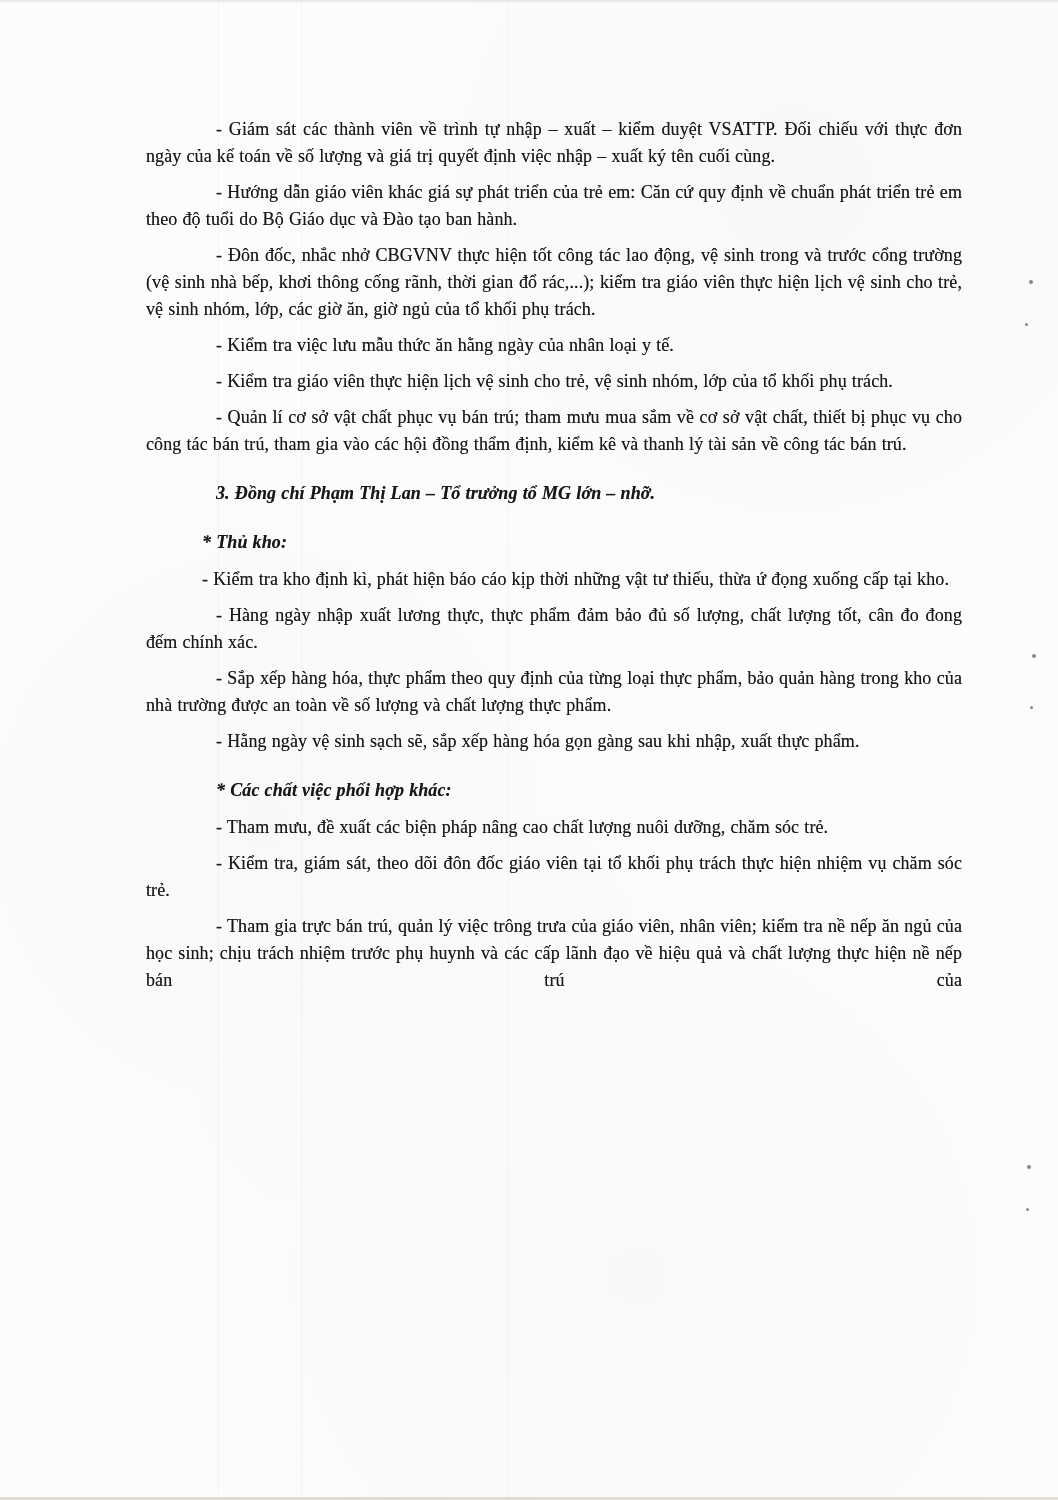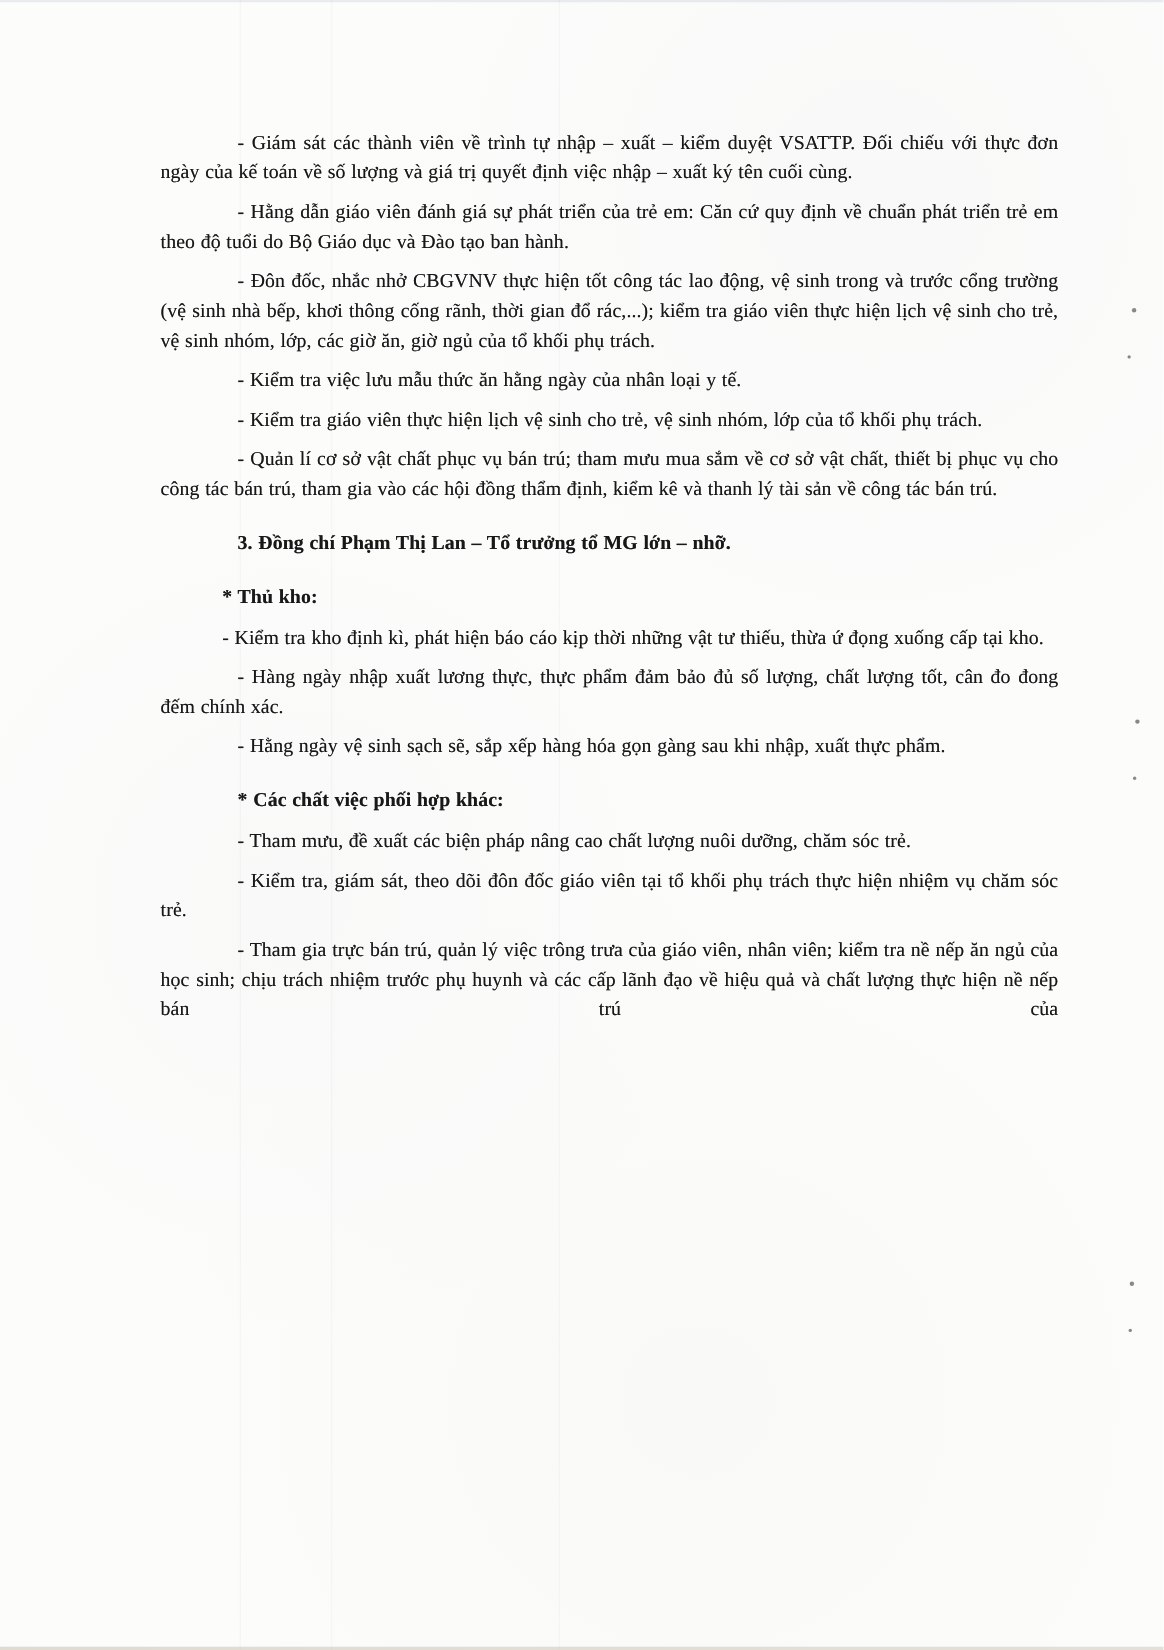--- a/index.html
+++ b/index.html
@@ -66,20 +66,21 @@
   }
   .content p.block {
     margin: 0 0 9px 0;
   }
   .content p.indent-normal { text-indent: 70px; }
   .content p.indent-small  { text-indent: 56px; }
   .content p.heading {
     font-weight: bold;
     margin-top: 22px;
     margin-bottom: 10px;
+    font-style: italic;
   }
   
   .content p.cut { text-align-last: justify; }
 </style>
 </head>
 <body>
 
 <div class="page">
 
   <div class="top-edge"></div>
@@ -89,28 +90,29 @@
   <div class="speck" style="left:1029px; top:280px"></div>
   <div class="speck" style="left:1025px; top:323px; width:3px; height:3px"></div>
   <div class="speck" style="left:1032px; top:654px"></div>
   <div class="speck" style="left:1030px; top:706px; width:3px; height:3px"></div>
   <div class="speck" style="left:1027px; top:1165px"></div>
   <div class="speck" style="left:1026px; top:1208px; width:3px; height:3px"></div>
   <div class="bottom-edge"></div>
 
   <div class="content" style="color: rgb(24, 24, 24);">
       <p class="block body indent-normal">- Giám sát các thành viên về trình tự nhập – xuất – kiểm duyệt VSATTP. Đối chiếu với thực đơn ngày của kế toán về số lượng và giá trị quyết định việc nhập – xuất ký tên cuối cùng.</p>
-      <p class="block body indent-normal">- Hằng dẫn giáo viên đánh giá sự phát triển của trẻ em: Căn cứ quy định về chuẩn phát triển trẻ em theo độ tuổi do Bộ Giáo dục và Đào tạo ban hành.</p>
+      <p class="block body indent-normal">- Hướng dẫn giáo viên khác giá sự phát triển của trẻ em: Căn cứ quy định về chuẩn phát triển trẻ em theo độ tuổi do Bộ Giáo dục và Đào tạo ban hành.</p>
       <p class="block body indent-normal">- Đôn đốc, nhắc nhở CBGVNV thực hiện tốt công tác lao động, vệ sinh trong và trước cổng trường (vệ sinh nhà bếp, khơi thông cống rãnh, thời gian đổ rác,...); kiểm tra giáo viên thực hiện lịch vệ sinh cho trẻ, vệ sinh nhóm, lớp, các giờ ăn, giờ ngủ của tổ khối phụ trách.</p>
       <p class="block body indent-normal">- Kiểm tra việc lưu mẫu thức ăn hằng ngày của nhân loại y tế.</p>
       <p class="block body indent-normal">- Kiểm tra giáo viên thực hiện lịch vệ sinh cho trẻ, vệ sinh nhóm, lớp của tổ khối phụ trách.</p>
       <p class="block body indent-normal">- Quản lí cơ sở vật chất phục vụ bán trú; tham mưu mua sắm về cơ sở vật chất, thiết bị phục vụ cho công tác bán trú, tham gia vào các hội đồng thẩm định, kiểm kê và thanh lý tài sản về công tác bán trú.</p>
       <p class="block heading indent-normal">3. Đồng chí Phạm Thị Lan – Tổ trưởng tổ MG lớn – nhỡ.</p>
       <p class="block heading indent-small">* Thủ kho:</p>
       <p class="block body indent-small">- Kiểm tra kho định kì, phát hiện báo cáo kịp thời những vật tư thiếu, thừa ứ đọng xuống cấp tại kho.</p>
       <p class="block body indent-normal">- Hàng ngày nhập xuất lương thực, thực phẩm đảm bảo đủ số lượng, chất lượng tốt, cân đo đong đếm chính xác.</p>
+      <p class="block body indent-normal">- Sắp xếp hàng hóa, thực phẩm theo quy định của từng loại thực phẩm, bảo quản hàng trong kho của nhà trường được an toàn về số lượng và chất lượng thực phẩm.</p>
       <p class="block body indent-normal">- Hằng ngày vệ sinh sạch sẽ, sắp xếp hàng hóa gọn gàng sau khi nhập, xuất thực phẩm.</p>
       <p class="block heading indent-normal">* Các chất việc phối hợp khác:</p>
       <p class="block body indent-normal">- Tham mưu, đề xuất các biện pháp nâng cao chất lượng nuôi dưỡng, chăm sóc trẻ.</p>
       <p class="block body indent-normal">- Kiểm tra, giám sát, theo dõi đôn đốc giáo viên tại tổ khối phụ trách thực hiện nhiệm vụ chăm sóc trẻ.</p>
       <p class="block body indent-normal cut">- Tham gia trực bán trú, quản lý việc trông trưa của giáo viên, nhân viên; kiểm tra nề nếp ăn ngủ của học sinh; chịu trách nhiệm trước phụ huynh và các cấp lãnh đạo về hiệu quả và chất lượng thực hiện nề nếp bán trú của</p>
     </div>
 </div>
 
 </body></html>

